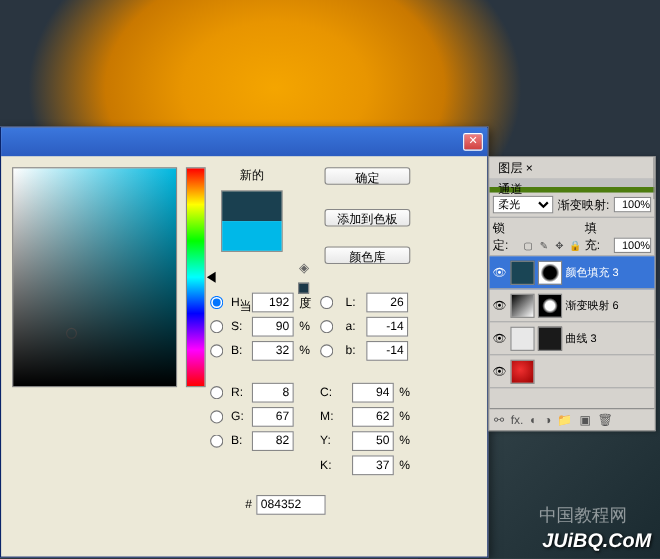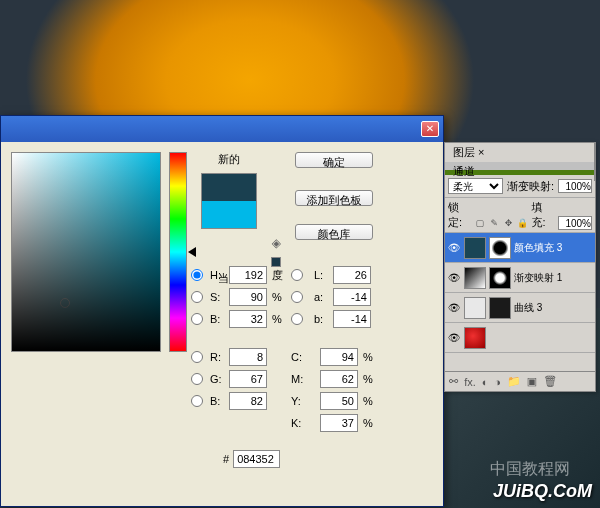--- a/index.html
+++ b/index.html
@@ -35,21 +35,21 @@
 .fields { position: absolute; left: 190px; top: 150px; display: grid; grid-template-columns: 16px 16px 40px 16px 20px 16px 40px 16px; gap: 4px 3px; align-items: center; font-size: 11px; }
 .fields input[type=text] { width: 38px; height: 18px; border: 1px solid #888; text-align: right; padding: 0 3px; font-size: 11px; }
 .fields input[type=radio] { width: 12px; height: 12px; }
 .unit { font-size: 11px; }
 
 .fields-bottom { position: absolute; left: 190px; top: 232px; display: grid; grid-template-columns: 16px 16px 40px 16px 26px 40px 16px; gap: 4px 3px; align-items: center; font-size: 11px; }
 .fields-bottom input[type=text] { width: 38px; height: 18px; border: 1px solid #888; text-align: right; padding: 0 3px; font-size: 11px; }
 .fields-bottom input[type=radio] { width: 12px; height: 12px; }
 
 .hex-row { position: absolute; left: 222px; top: 334px; display: flex; gap: 4px; align-items: center; }
-.hex-row input { width: 47px; height: 18px; border: 1px solid #888; padding: 0 3px; font-size: 11px; }
+.hex-row input { width: 63px; height: 18px; border: 1px solid #888; padding: 0 3px; font-size: 11px; }
 
 .layers-panel { position: absolute; right: 4px; top: 142px; width: 152px; height: 250px; background: #d6d3ce; border: 1px solid #888; box-shadow: 1px 1px 4px rgba(0,0,0,0.3); }
 .panel-tabs { display: flex; background: #c0c0c0; border-bottom: 5px solid #4d7c0f; height: 32px; flex-direction: column; }
 .tab { padding: 2px 8px; font-size: 11px; border-right: 1px solid #888; cursor: pointer; }
 .tab.active { background: #d6d3ce; }
 .tab-close { margin-left: auto; padding: 2px 4px; cursor: pointer; }
 
 .blend-row { display: flex; padding: 3px; gap: 4px; align-items: center; font-size: 10px; border-bottom: 1px solid #aaa; }
 .blend-row select { flex: 1; height: 16px; font-size: 10px; background: #fff; border: 1px solid #888; }
 .blend-row input { width: 34px; height: 14px; font-size: 10px; border: 1px solid #888; text-align: right; }
@@ -204,21 +204,21 @@
   <div class="layer-item selected">
     <span class="eye">👁</span>
     <div class="thumb teal"></div>
     <div class="thumb mask"></div>
     <span class="layer-name">颜色填充 3</span>
   </div>
   <div class="layer-item">
     <span class="eye">👁</span>
     <div class="thumb grad"></div>
     <div class="thumb mask2"></div>
-    <span class="layer-name">渐变映射 1</span>
+    <span class="layer-name">渐变映射 6</span>
   </div>
   <div class="layer-item">
     <span class="eye">👁</span>
     <div class="thumb curve"></div>
     <div class="thumb dark"></div>
     <span class="layer-name">曲线 3</span>
   </div>
   <div class="layer-item">
     <span class="eye">👁</span>
     <div class="thumb red"></div>

